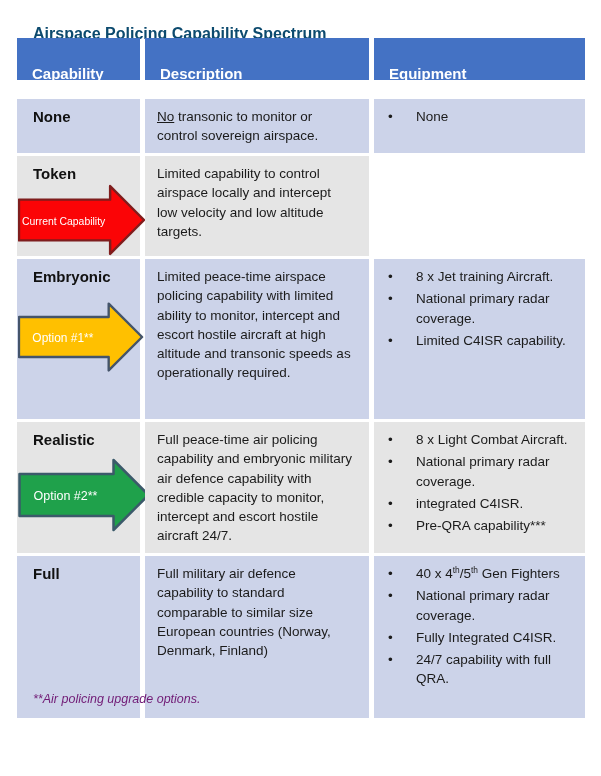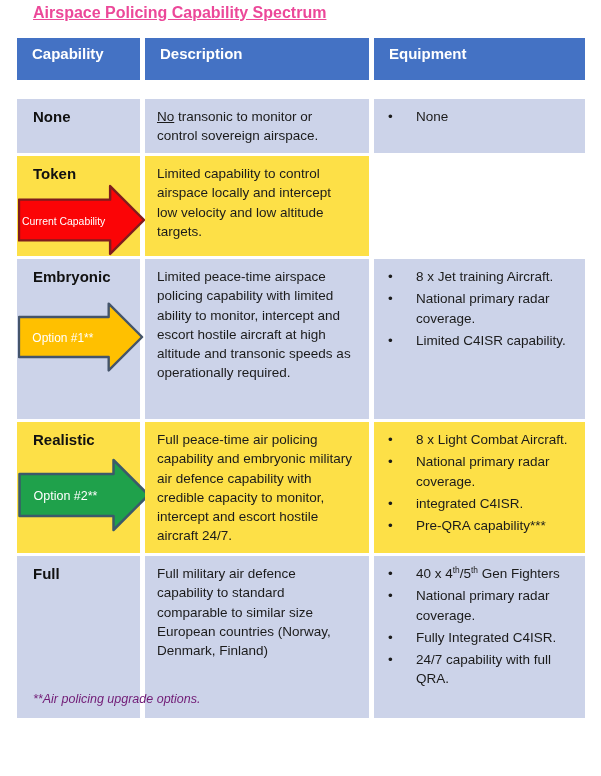--- a/index.html
+++ b/index.html
@@ -2,32 +2,32 @@
 <html><head>
 <meta charset="utf-8">
 <style>
   html,body{margin:0;padding:0;background:#fff;}
   body{
     width:601px;height:776px;position:relative;overflow:hidden;
     font-family:"Liberation Sans",sans-serif;color:#1b1b1b;
     -webkit-font-smoothing:antialiased;
   }
   .page-title{
-    position:absolute;left:33px;top:4px;
-    font-size:16px;font-weight:bold;color:#ec4899;text-decoration:underline;
+    position:absolute;left:33px;top:25px;
+    font-size:16px;font-weight:bold;color:#0c4a6e;
   }
   .cap-table{position:absolute;left:17px;top:38px;width:568px;display:flex;flex-direction:column;row-gap:3px;}
   .thead,.trow{display:grid;grid-template-columns:123px 224px 211px;column-gap:5px;}
   .hcell{
     background:#4472C4;color:#fff;font-weight:bold;font-size:15px;
-    padding:7px 0 11px 15px;box-sizing:border-box;height:42px;
+    padding:27px 0 11px 15px;box-sizing:border-box;height:42px;
   }
   .cell{box-sizing:border-box;}
   .dark .cell{background:#CCD3E9;}
-  .light .cell{background:#fde047;}
+  .light .cell{background:#e5e5e5;}
   .none{min-height:46px;margin-top:16px;}
   .token{min-height:92px;}
   .embryonic{min-height:160px;}
   .realistic{min-height:126px;}
   .full{min-height:162px;}
   .cap-cell{padding:0;}
   .cap-label{margin:9px 0 0 16px;font-weight:bold;font-size:15px;color:#111;}
   .arrow{display:block;}
   .token .arrow{width:128px;height:72px;margin:2px 0 0 1px;}
   .embryonic .arrow{width:126px;height:72px;margin:16px 0 0 1px;}

